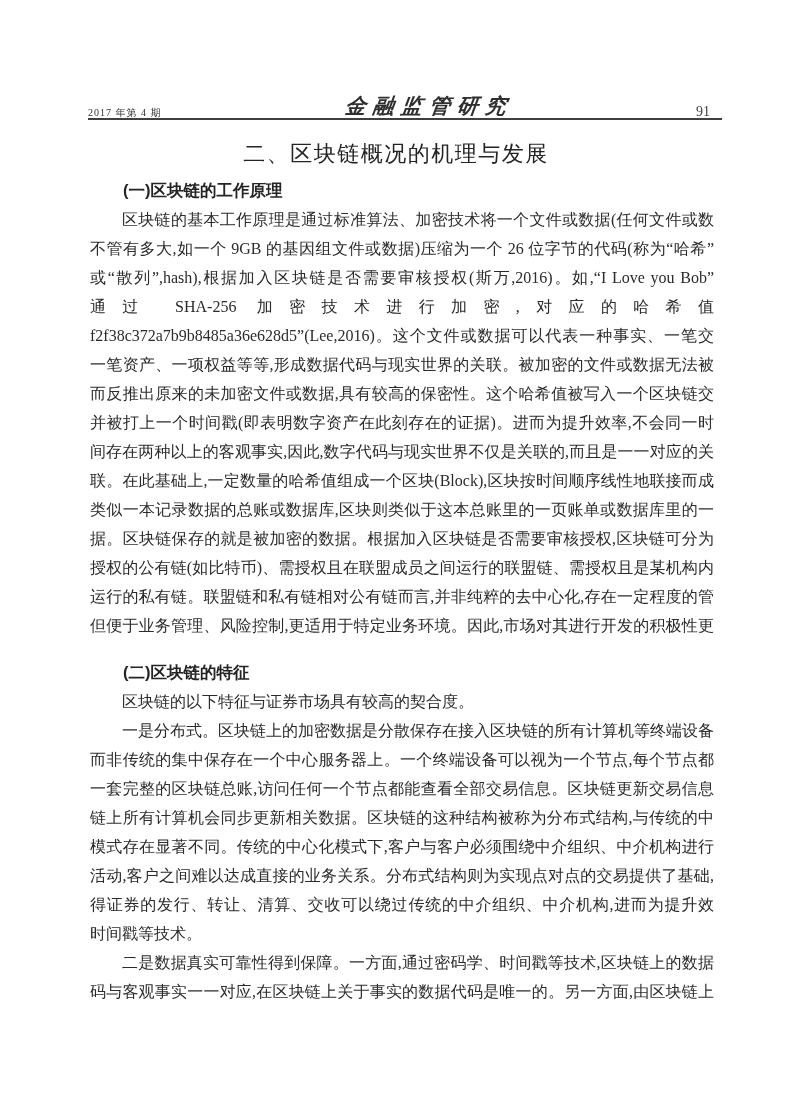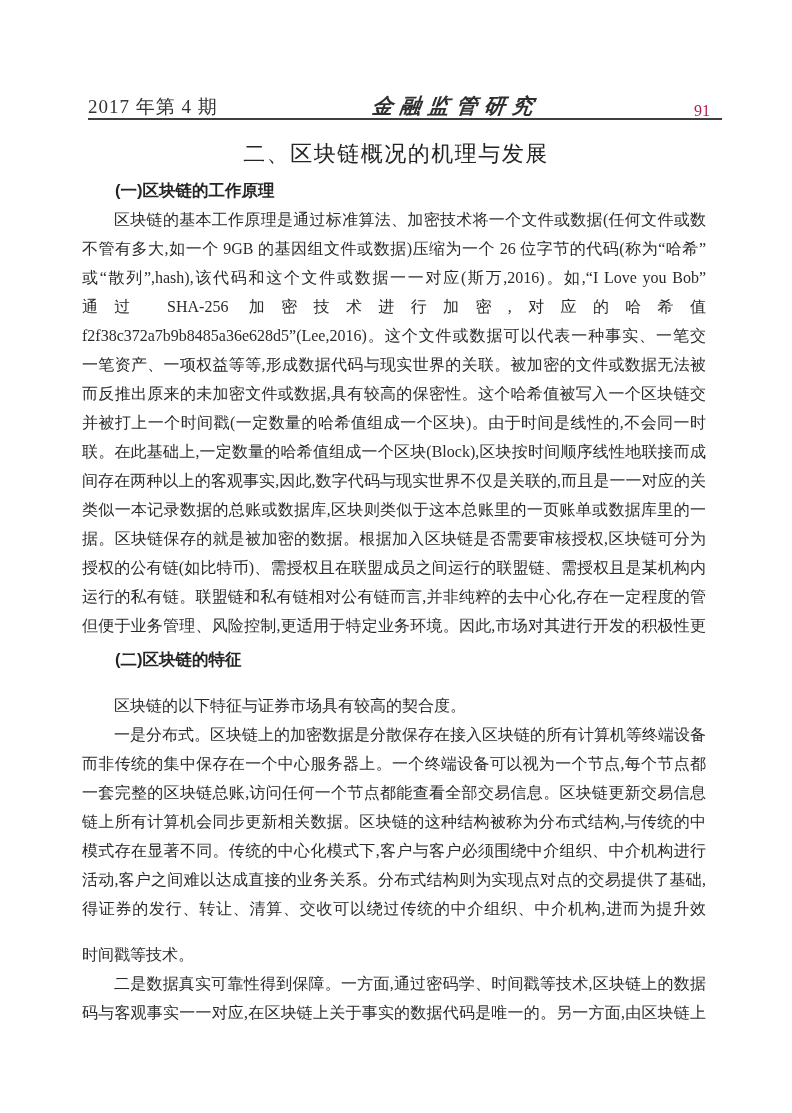--- a/index.html
+++ b/index.html
@@ -9,61 +9,61 @@
     background:#ffffff;
     font-family:"Liberation Serif","DejaVu Serif",serif;
     color:#2a2a2a;
     overflow:hidden;
   }
   
   .header {
     position:absolute; left:88px; top:92px; width:634px;
     display:flex; justify-content:space-between; align-items:flex-end;
   }
-  .issue { font-size:19px; letter-spacing:1px; color:#333; }
+  .issue { font-size:10px; letter-spacing:1px; color:#333; }
   .journal {
     font-size:21px; font-weight:bold; font-style:italic;
     letter-spacing:7px; color:#2f2f2f;
     transform:skewX(-7deg);
     font-family:"DejaVu Serif","Liberation Serif",serif;
   }
-  .pagenum { font-size:16px; color:#be185d; margin-right:12px; }
+  .pagenum { font-size:14px; color:#404040; margin-right:12px; }
   .rule {
     position:absolute; left:88px; top:118px; width:634px; height:2px;
     background:#3f3f3f;
   }
   
   .title {
     position:absolute; left:0; right:0; top:139px;
     text-align:center;
     font-size:22px; font-weight:normal; letter-spacing:1.5px;
     color:#242424;
     font-family:"Liberation Sans","DejaVu Sans",sans-serif;
   }
   
   .body {
-    position:absolute; left:82px; top:176px; width:624px;
+    position:absolute; left:90px; top:176px; width:624px;
     font-size:16px; line-height:29px; color:#2b2b2b;
   }
   .subheading {
     height:29px; line-height:29px;
     padding-left:33px;
     font-weight:bold; font-size:16.5px; color:#242424;
     font-family:"Liberation Sans","DejaVu Sans",sans-serif;
     overflow:hidden;
   }
-  .subheading.gap { margin-top:5px; }
+  .subheading.gap { margin-top:18px; }
   .para { margin:0; }
   .line {
     height:29px; overflow:hidden;
     text-align:justify; text-align-last:justify;
     text-justify:inter-character;
   }
   .line.first { text-indent:32px; }
-  .line.short { text-align-last:left;margin-top:17px; }
+  .line.short { text-align-last:left; }
 </style>
 </head>
 <body>
 
 <div class="page">
 
   <div class="header">
     <span class="issue">2017 年第 4 期</span>
     <span class="journal">金融监管研究</span>
     <span class="pagenum">91</span>
@@ -72,28 +72,28 @@
 
   <div class="title">二、区块链概况的机理与发展</div>
 
   <div class="body">
 
     <div class="subheading">(一)区块链的工作原理</div>
 
     <div class="para">
       <div class="line first">区块链的基本工作原理是通过标准算法、加密技术将一个文件或数据(任何文件或数据,</div>
       <div class="line">不管有多大,如一个 9GB 的基因组文件或数据)压缩为一个 26 位字节的代码(称为“哈希”</div>
-      <div class="line">或“散列”,hash),该代码和这个文件或数据一一对应(斯万,2016)。如,“I Love you Bob”</div>
+      <div class="line">或“散列”,hash),根据加入区块链是否需要审核授权(斯万,2016)。如,“I Love you Bob”</div>
       <div class="line">通过 SHA-256 加密技术进行加密,对应的哈希值是“48ab675a2c361fbbd496ee7b1a962eab12abb</div>
       <div class="line">f2f38c372a7b9b8485a36e628d5”(Lee,2016)。这个文件或数据可以代表一种事实、一笔交易、</div>
       <div class="line">一笔资产、一项权益等等,形成数据代码与现实世界的关联。被加密的文件或数据无法被解密</div>
       <div class="line">而反推出原来的未加密文件或数据,具有较高的保密性。这个哈希值被写入一个区块链交易中,</div>
-      <div class="line">并被打上一个时间戳(一定数量的哈希值组成一个区块)。由于时间是线性的,不会同一时</div>
+      <div class="line">并被打上一个时间戳(即表明数字资产在此刻存在的证据)。进而为提升效率,不会同一时</div>
+      <div class="line">间存在两种以上的客观事实,因此,数字代码与现实世界不仅是关联的,而且是一一对应的关</div>
       <div class="line">联。在此基础上,一定数量的哈希值组成一个区块(Block),区块按时间顺序线性地联接而成</div>
-      <div class="line">间存在两种以上的客观事实,因此,数字代码与现实世界不仅是关联的,而且是一一对应的关</div>
       <div class="line">类似一本记录数据的总账或数据库,区块则类似于这本总账里的一页账单或数据库里的一组数</div>
       <div class="line">据。区块链保存的就是被加密的数据。根据加入区块链是否需要审核授权,区块链可分为无须</div>
       <div class="line">授权的公有链(如比特币)、需授权且在联盟成员之间运行的联盟链、需授权且是某机构内部</div>
       <div class="line">运行的私有链。联盟链和私有链相对公有链而言,并非纯粹的去中心化,存在一定程度的管控,</div>
       <div class="line">但便于业务管理、风险控制,更适用于特定业务环境。因此,市场对其进行开发的积极性更高。</div>
     </div>
 
     <div class="subheading gap">(二)区块链的特征</div>
 
     <div class="para">

